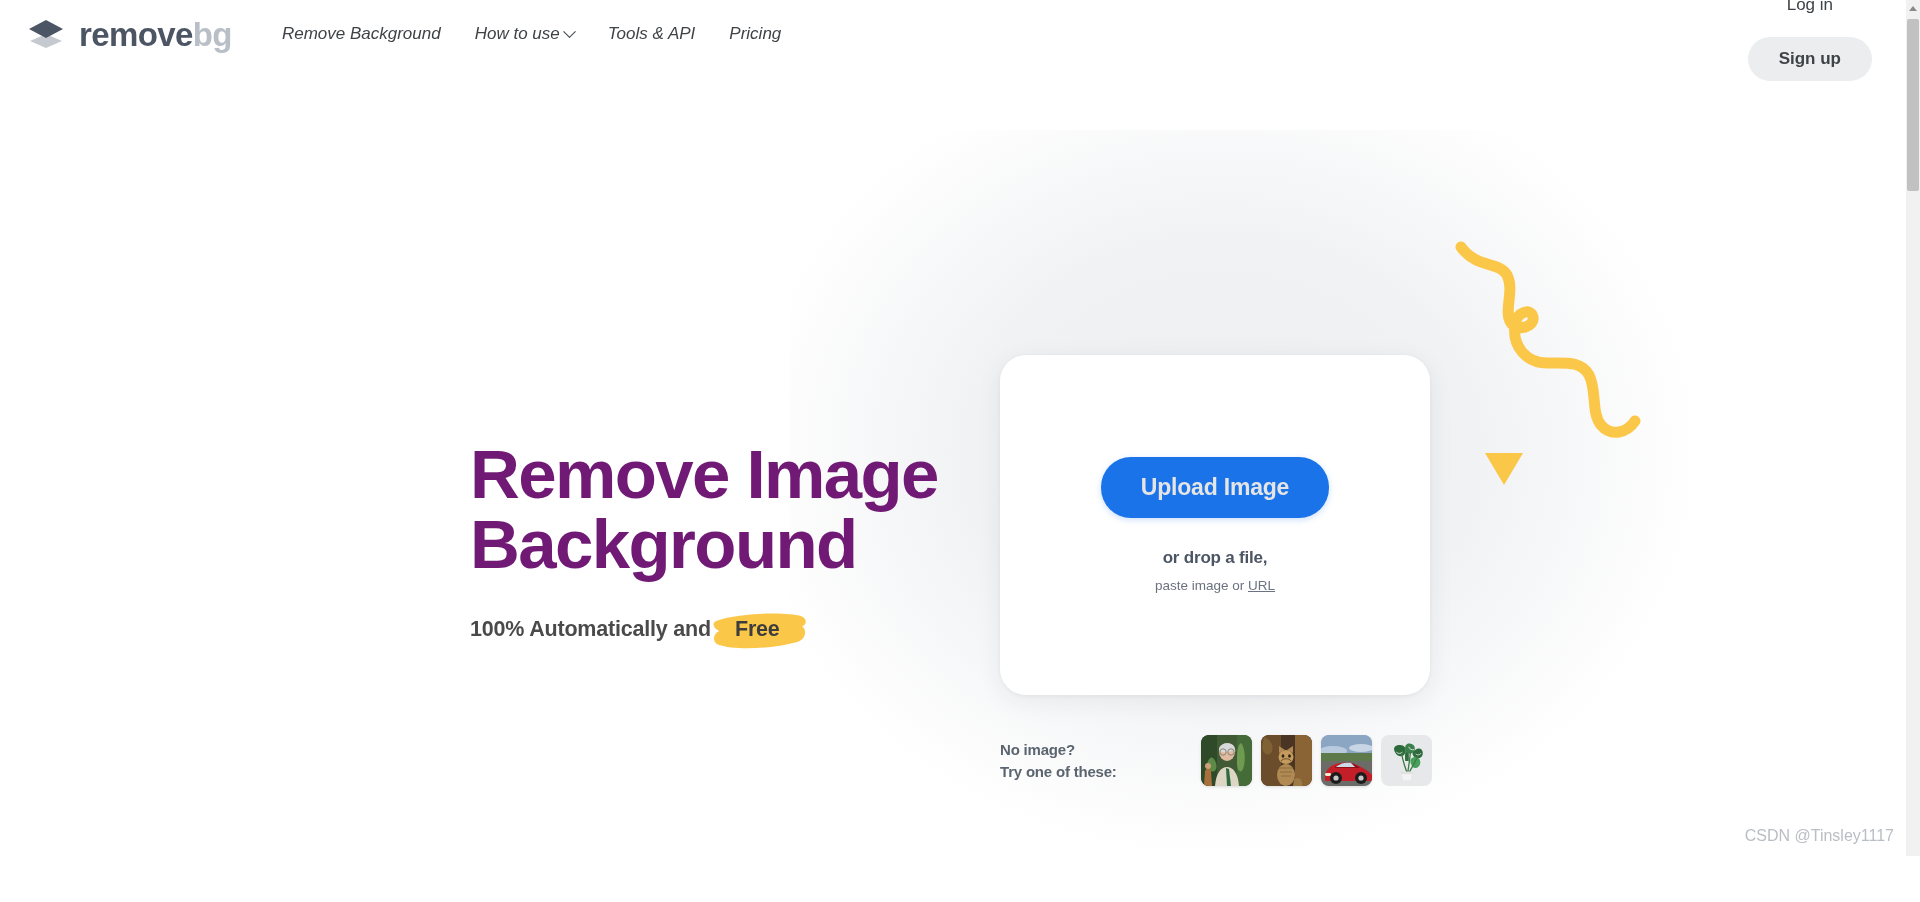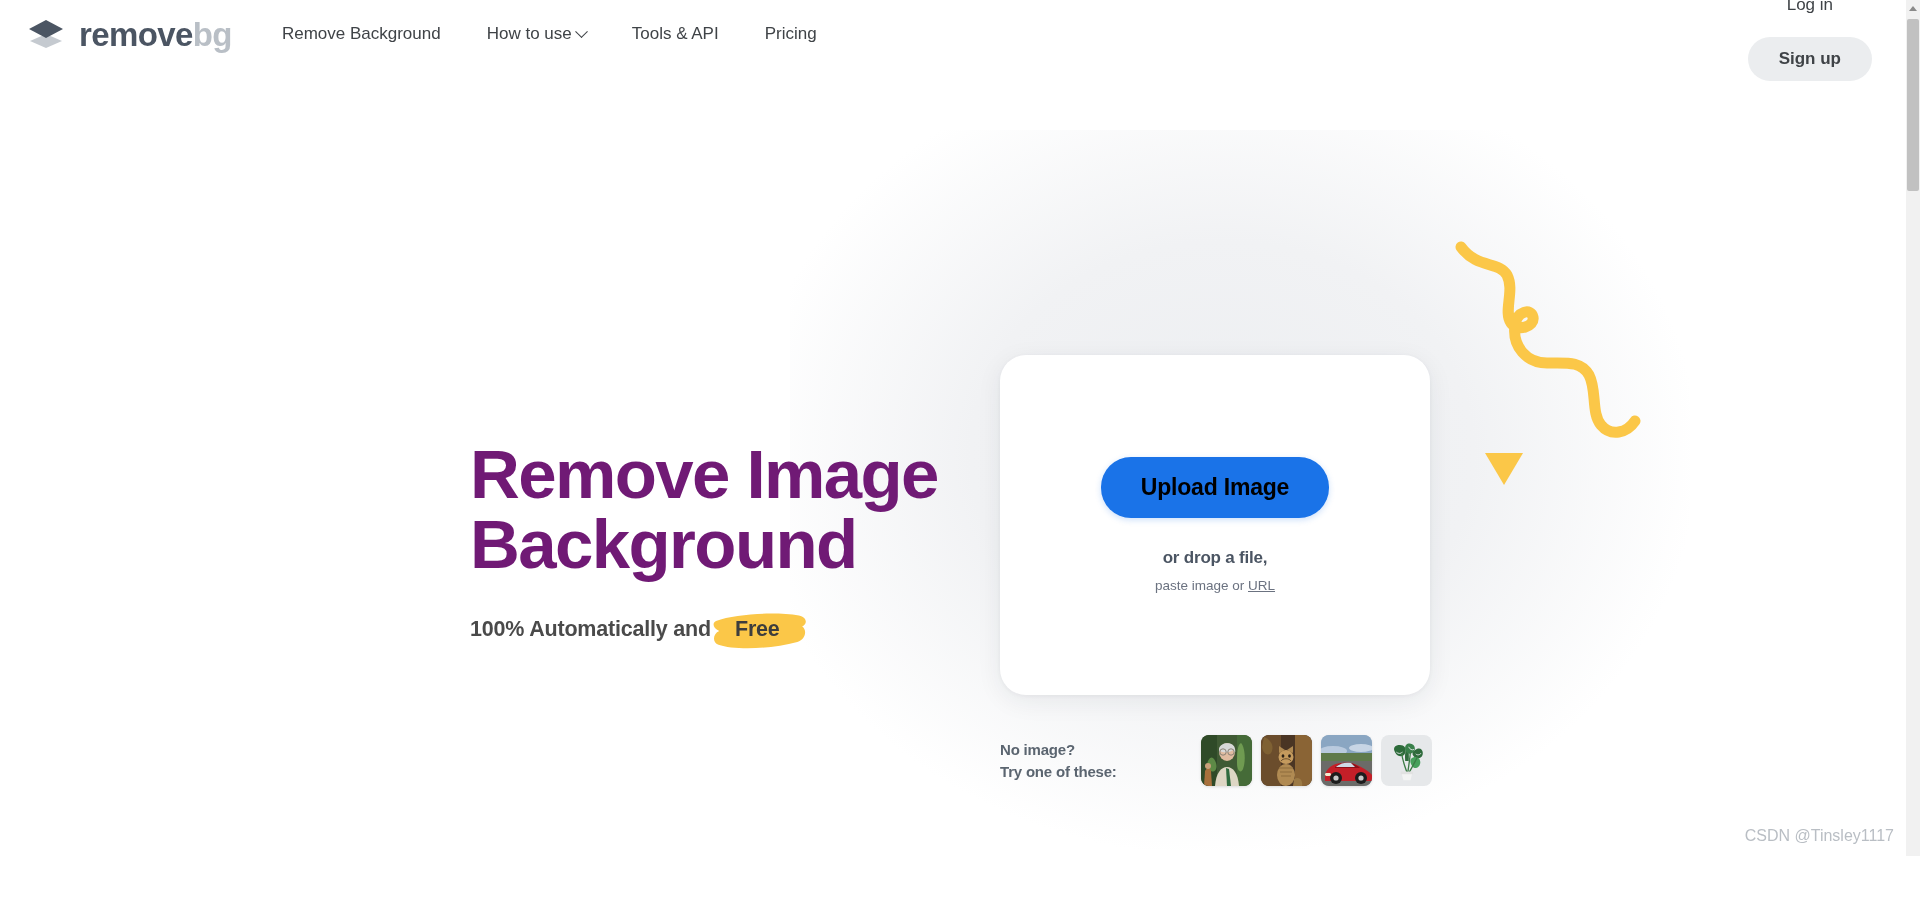--- a/index.html
+++ b/index.html
@@ -65,21 +65,22 @@
     letter-spacing: -0.6px;
     line-height: 1;
     white-space: nowrap;
   }
   .logo-text .lt-remove { color: #4b5563; }
   .logo-text .lt-bg { color: #b9bfc6; }
 
   .nav {
     display: flex;
     align-items: center;
-    gap: 12px;
+    gap: 0;
+    font-style: italic;
   }
   .nav-item {
     font-size: 17px;
     color: #3f4347;
     padding: 6px 17px;
     white-space: nowrap;
     cursor: pointer;
     display: flex;
     align-items: center;
     gap: 5px;
@@ -205,21 +206,21 @@
     border-radius: 26px;
     box-shadow: 0 6px 26px rgba(30,40,60,0.07), 0 1px 4px rgba(30,40,60,0.05);
     display: flex;
     flex-direction: column;
     align-items: center;
     justify-content: center;
     z-index: 6;
   }
   .upload-btn {
     background: #1a73e8;
-    color: #000000;
+    color: #e5e5e5;
     border: none;
     border-radius: 30px;
     font-size: 23px;
     font-weight: 700;
     font-family: inherit;
     padding: 17px 40px;
     cursor: pointer;
     letter-spacing: -0.2px;
     box-shadow: 0 2px 6px rgba(26,115,232,0.22);
   }

